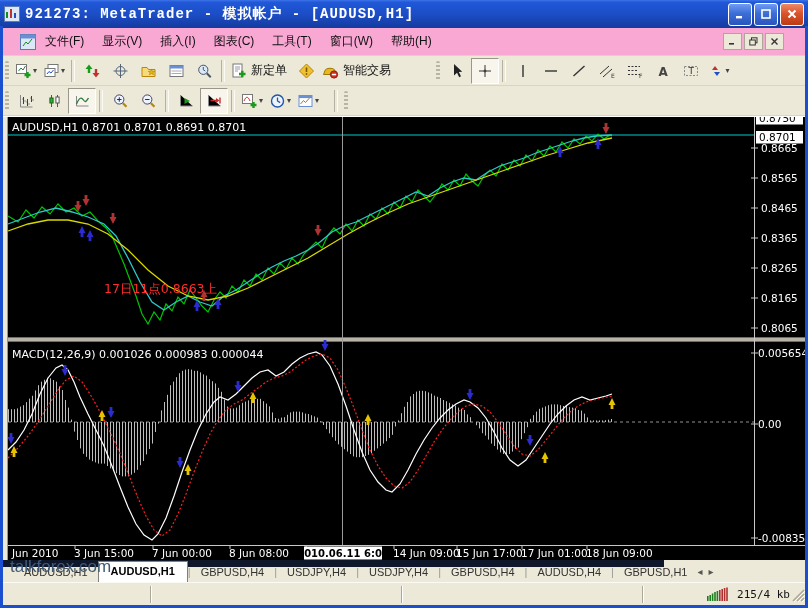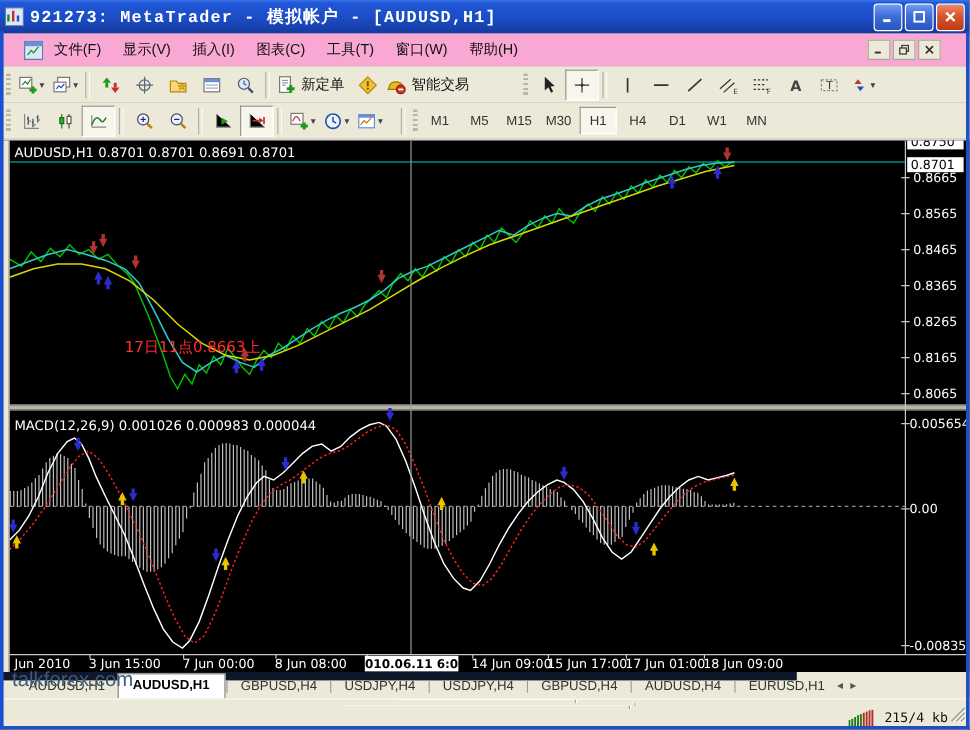--- a/index.html
+++ b/index.html
@@ -51,21 +51,21 @@
   
   #tabbar{position:absolute;left:0;top:560px;width:664px;height:22px;background:#ece9d8;
     border-top:7px solid #0f172a;display:flex;align-items:flex-end;padding-left:14px;box-sizing:border-box;}
   .tab{font-size:11px;color:#333;padding:3px 10px 4px 10px;white-space:nowrap;}
   .tab.active{background:#fff;border:1px solid #808080;border-bottom:none;font-weight:bold;color:#000;
     padding:3px 12px 5px 12px;}
   .tab-sep{color:#999;font-size:11px;padding-bottom:4px;}
   #tab-scroll{margin-left:auto;display:flex;gap:6px;padding:0 10px 5px 0;color:#555;font-size:10px;}
   
   #statusbar{position:absolute;left:0;top:582px;width:808px;height:23px;background:#ece9d8;
-    border-top:1px solid #fbfaf4;display:flex;align-items:center;box-sizing:border-box;flex-direction:column;}
+    border-top:1px solid #fbfaf4;display:flex;align-items:center;box-sizing:border-box;}
   .status-cell{height:17px;border-right:1px solid #aca899;box-shadow:1px 0 0 #fff;}
   #status-right{margin-left:auto;display:flex;align-items:center;gap:8px;padding-right:18px;}
   #traffic-text{font-size:11px;color:#111;font-family:"DejaVu Sans Mono",monospace;}
   #grip-corner{position:absolute;right:3px;bottom:3px;}
   
   #watermark{position:absolute;left:10px;top:556px;z-index:50;pointer-events:none;line-height:1;}
   #wm-line1{font-size:21px;font-weight:bold;letter-spacing:2px;
     text-shadow:1px 1px 0 rgba(255,255,255,.6);}
   #wm-line2{font-size:17px;font-weight:normal;margin-top:2px;font-family:"Liberation Sans",sans-serif;}
   svg{display:block;}
@@ -343,31 +343,20 @@
     <div class="tbtn">
       <svg width="17" height="16" viewBox="0 0 16 16">
         <rect x="1.5" y="2.5" width="13" height="11" fill="#fff" stroke="#6b8fd4"></rect>
           <rect x="1.5" y="2.5" width="13" height="2.6" fill="#6b8fd4"></rect>
         <path d="M3 11l3-3.5 2 2 4-4.5" stroke="#c07020" fill="none"></path>
         </svg>
       <span class="dd">▾</span>
     </div>
     <div class="sep" style="margin-left:12px"></div>
     <div class="grip"></div>
-    <div id="tf-list" style="display:flex;gap:2px">
-        <div class="tf">M1</div>
-        <div class="tf">M5</div>
-        <div class="tf">M15</div>
-        <div class="tf">M30</div>
-        <div class="tf active">H1</div>
-        <div class="tf">H4</div>
-        <div class="tf">D1</div>
-        <div class="tf">W1</div>
-        <div class="tf">MN</div>
-      </div>
   </div>
 
   <div id="chart-region">
     <div id="left-strip"></div>
     <svg id="chart-svg" width="808" height="444" viewBox="0 116 808 444">
         <rect x="0" y="336" width="808" height="5" fill="#b7b3a6"></rect>
         <line x1="0" y1="336.5" x2="808" y2="336.5" stroke="#716f64"></line>
         <line x1="0" y1="340.5" x2="808" y2="340.5" stroke="#716f64"></line>
         <line x1="8" y1="421" x2="754" y2="421" stroke="#909090" stroke-dasharray="3,3"></line>
         <line x1="8" y1="134" x2="754" y2="134" stroke="#00cccc"></line>
@@ -666,21 +655,21 @@
         <span class="tab">GBPUSD,H4</span>
         <span class="tab-sep">|</span>
         <span class="tab">USDJPY,H4</span>
         <span class="tab-sep">|</span>
         <span class="tab">USDJPY,H4</span>
         <span class="tab-sep">|</span>
         <span class="tab">GBPUSD,H4</span>
         <span class="tab-sep">|</span>
         <span class="tab">AUDUSD,H4</span>
         <span class="tab-sep">|</span>
-        <span class="tab">EURUSD,H1</span>
+        <span class="tab">GBPUSD,H1</span>
       </div>
     <div id="tab-scroll">
       <span>◂</span>
       <span>▸</span>
     </div>
   </div>
 
   <div id="statusbar">
     <div class="status-cell" style="width:150px"></div>
     <div class="status-cell" style="width:250px"></div>

